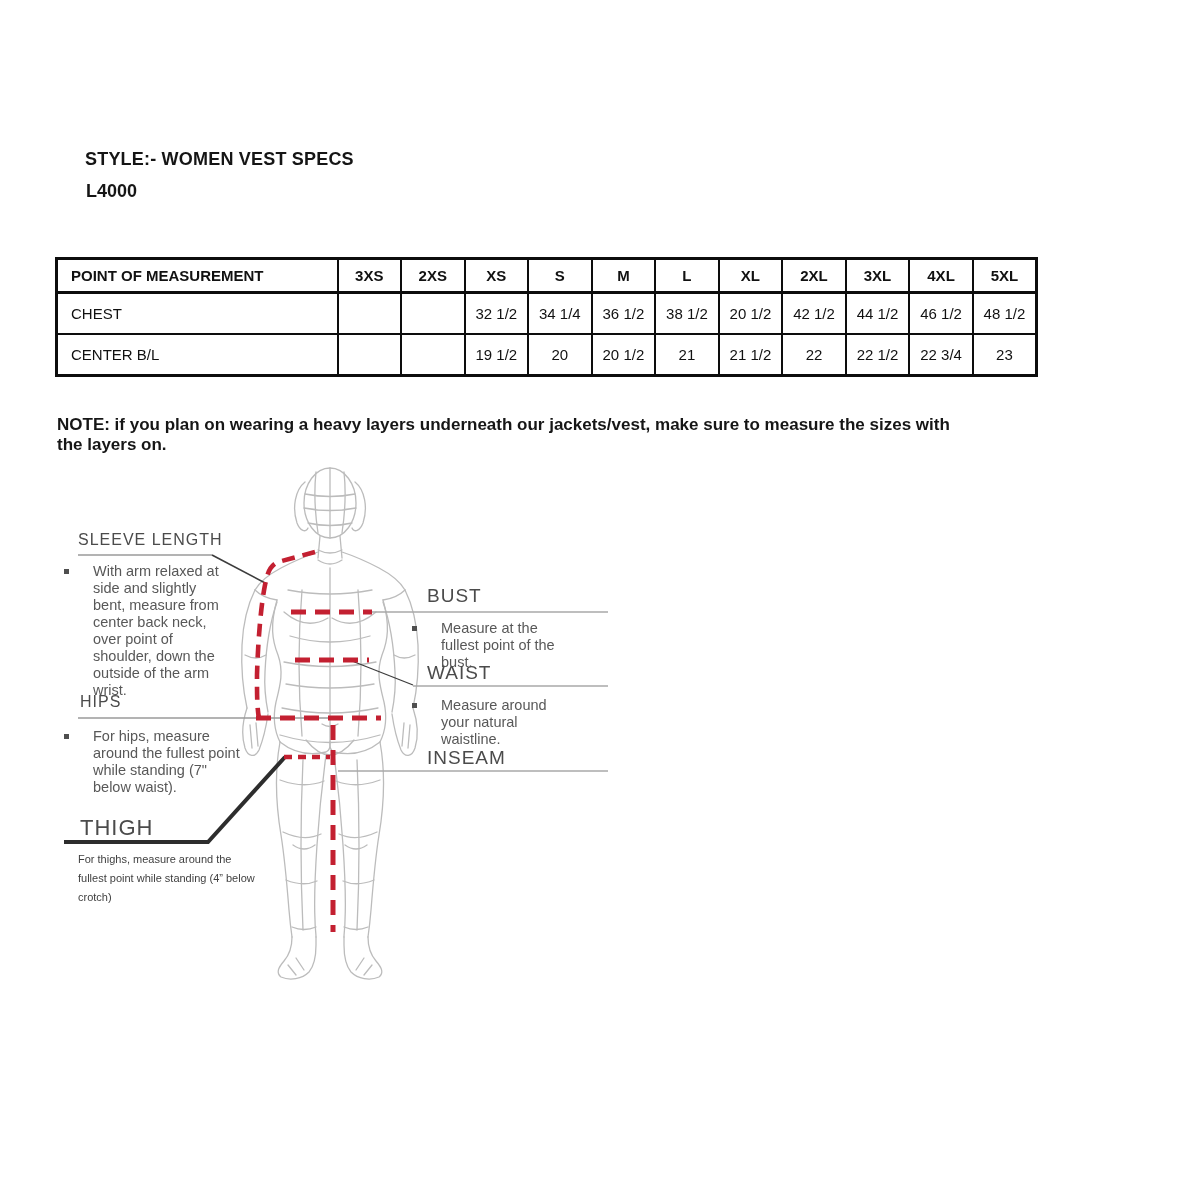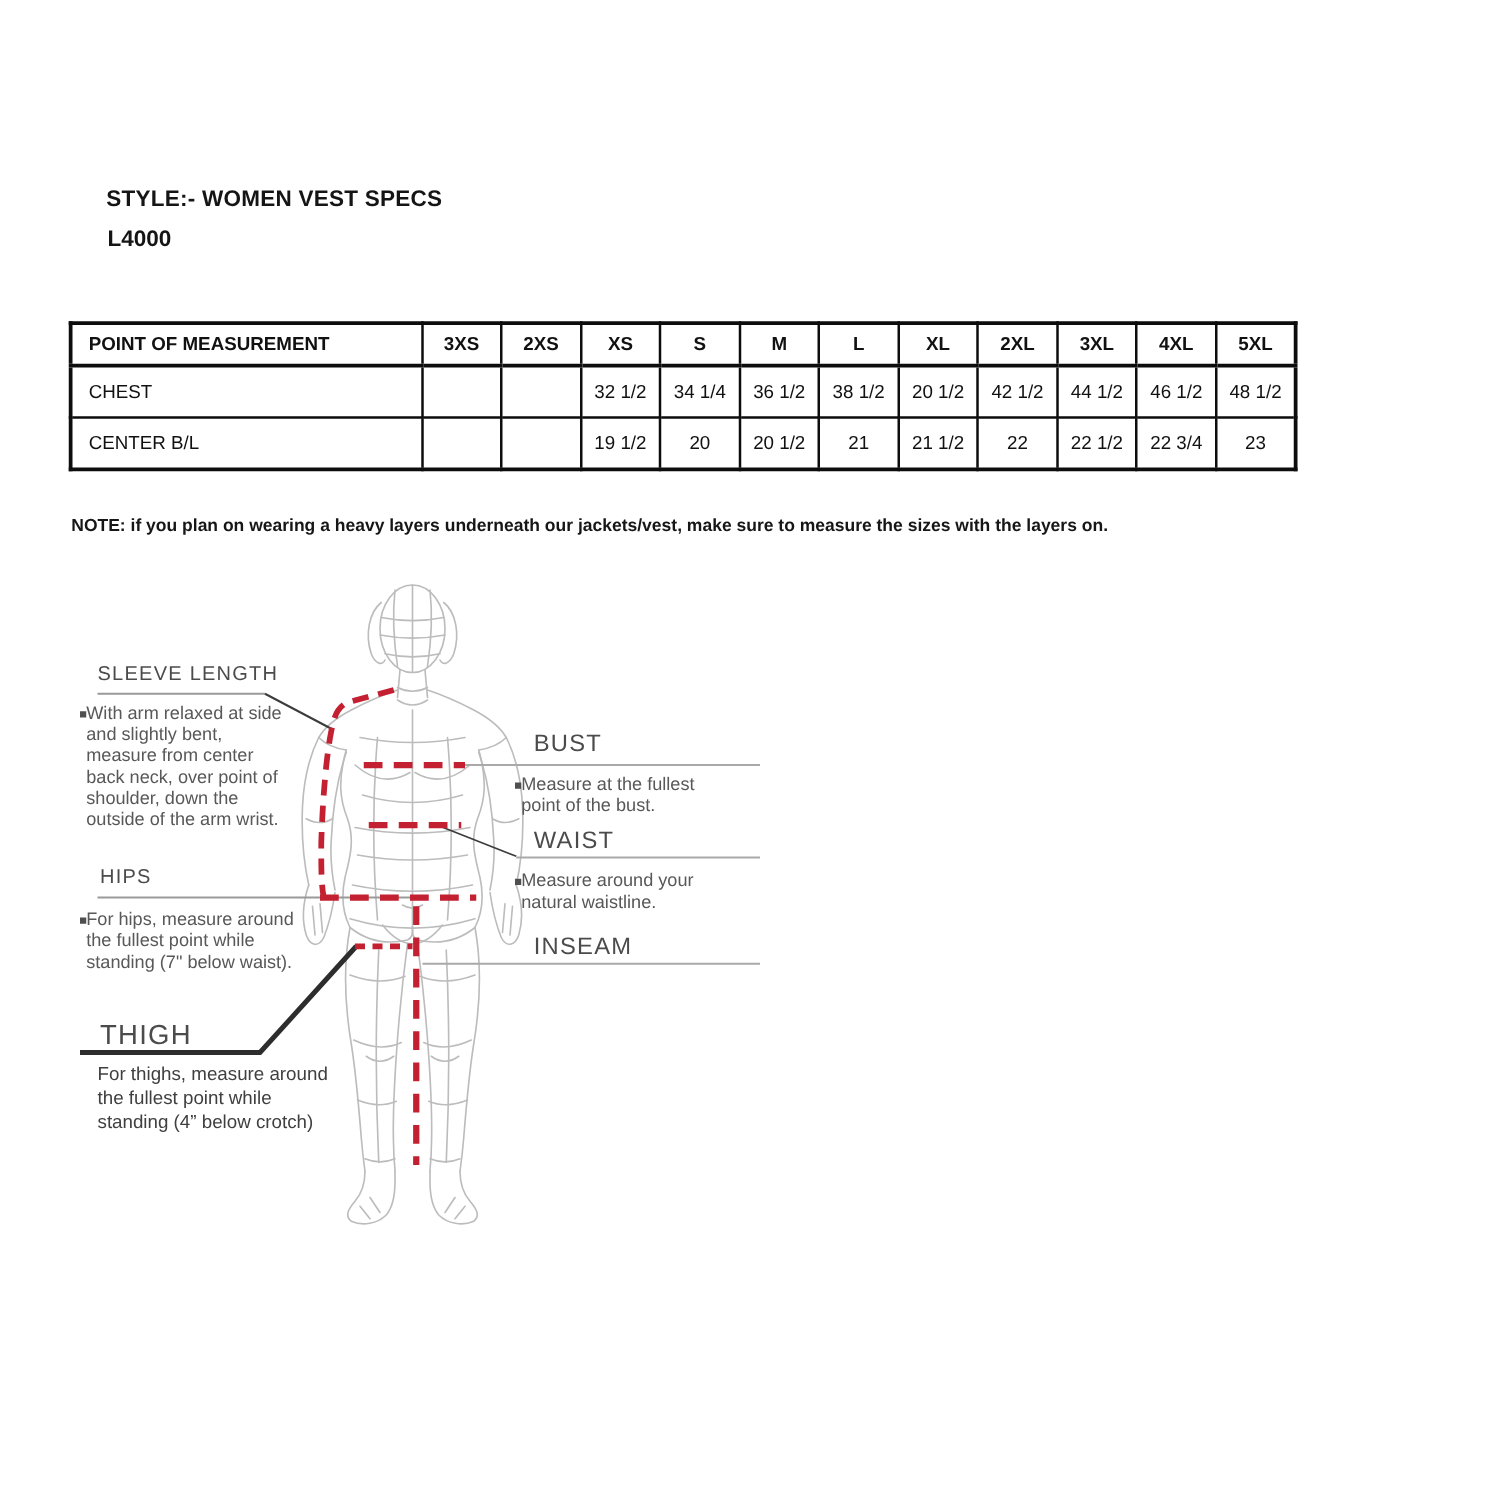--- a/index.html
+++ b/index.html
@@ -33,41 +33,41 @@
   }
   table.size-table thead th{
     font-weight:bold;height:31px;border-bottom:3px solid #0d0d0d;
   }
   table.size-table tbody td{height:39px;font-weight:normal;}
   table.size-table .rowlabel{text-align:left;padding-left:13px;}
 
   
   .note{
     position:absolute;left:57px;top:398px;width:920px;
-    font-size:14px;font-weight:bold;color:#161616;
+    font-size:17px;font-weight:bold;color:#161616;
   }
 
   
   .diagram{position:absolute;left:0;top:440px;width:700px;height:600px;}
   .diagram svg{position:absolute;left:0;top:0;}
 
   .diag-h{
     position:absolute;font-size:16px;color:#4b4b4b;letter-spacing:1px;
     font-weight:normal;white-space:nowrap;
   }
   .desc{
-    position:absolute;display:flex;gap:0;align-items:flex-start;
+    position:absolute;display:flex;gap:24px;align-items:flex-start;
     font-size:14.5px;line-height:17px;color:#585858;
   }
   .desc p{margin:0;}
   .bullet{
     flex:none;width:5px;height:5px;background:#4f4f4f;margin-top:6px;
     display:inline-block;
   }
-  .desc.no-bullet{color:#3f3f3f;font-size:15px;line-height:19px;justify-content:flex-end;}
+  .desc.no-bullet{color:#3f3f3f;font-size:11px;line-height:19px;justify-content:flex-end;}
 </style>
 </head>
 <body>
 
 <div class="page">
 
   <div class="doc-title">STYLE:- WOMEN VEST SPECS</div>
   <div class="style-code">L4000</div>
 
   <table class="size-table">

